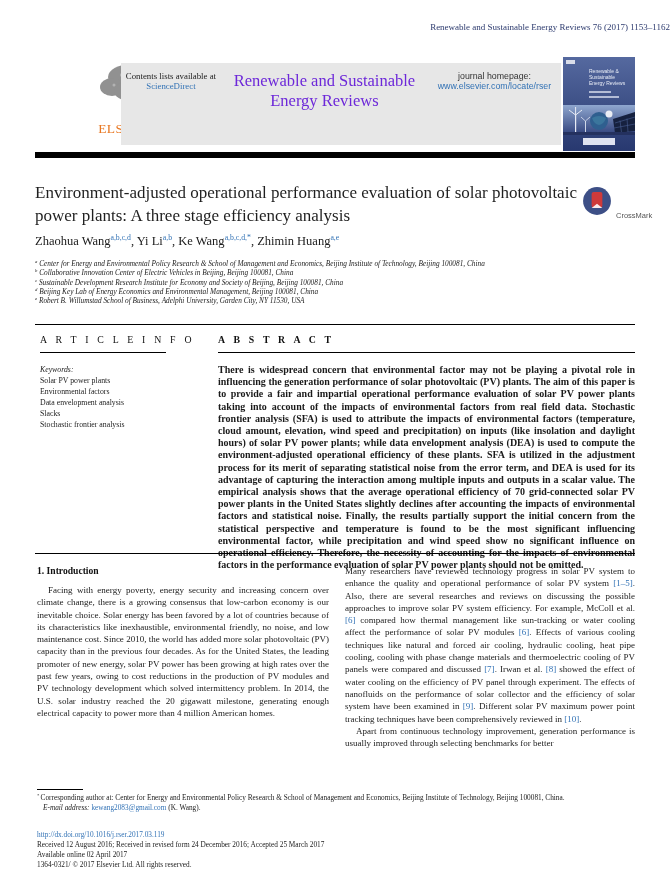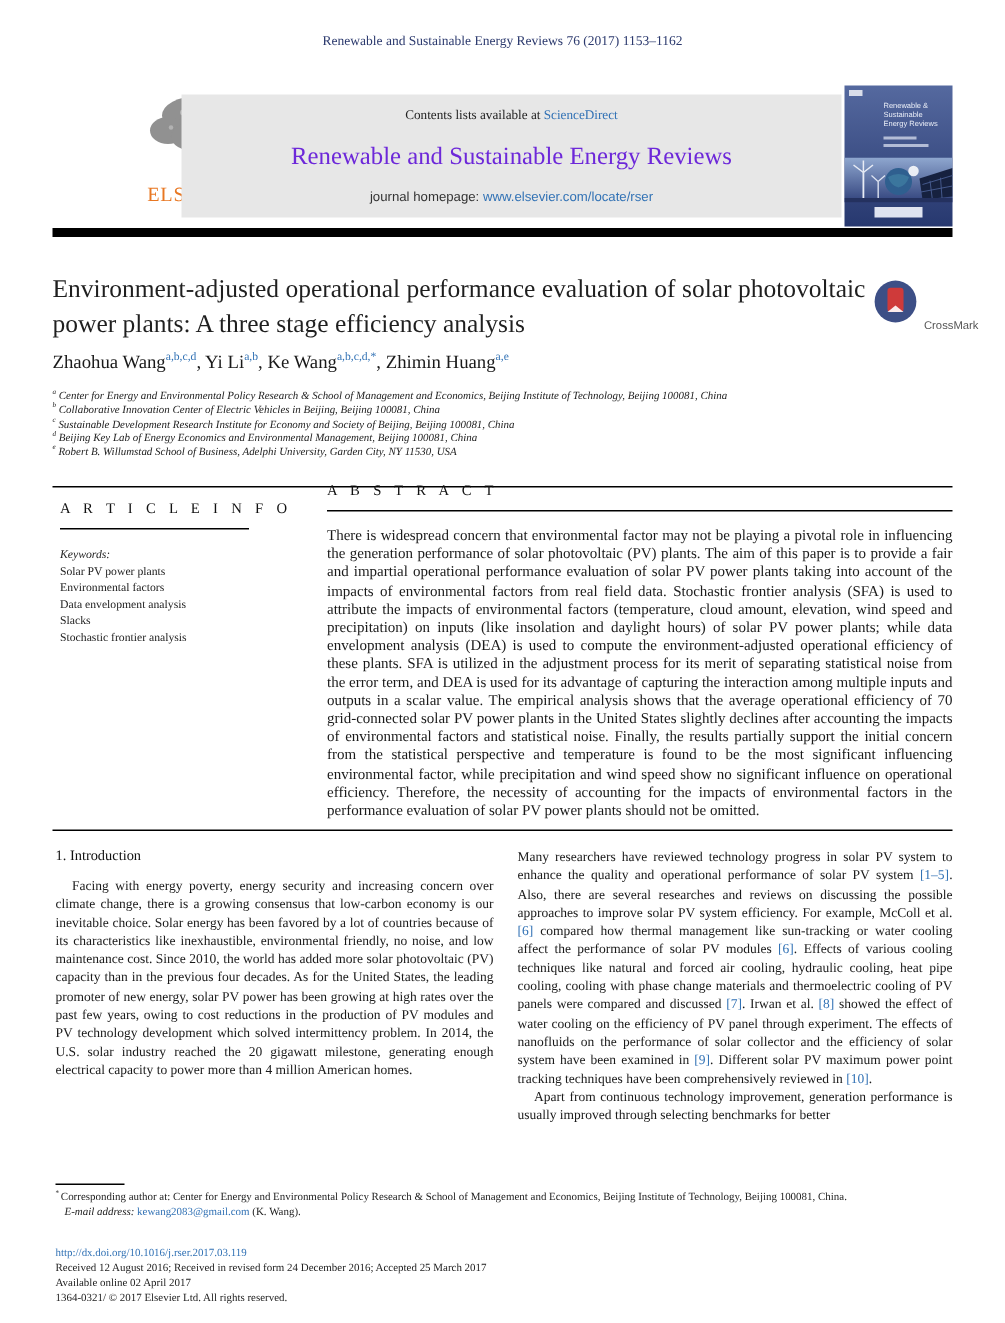--- a/index.html
+++ b/index.html
@@ -1,28 +1,28 @@
 <!DOCTYPE html>
 <html style="--link: #3272b5; --navy: #2c3a6e; --orange: #e87722; --cmnavy: #3d4f86; --cmred: #cf3a3a;"><head>
 <meta charset="utf-8">
 <style>
   html,body{margin:0;padding:0;background:#fff;}
   .page{position:relative;width:670px;height:882px;background:#fff;overflow:hidden;
         font-family:"Liberation Serif",serif;color:#1a1a1a;}
 
   
-  .citation{position:absolute;top:22px;left:0;width:670px;text-align:center;
+  .citation{position:absolute;top:22px;left:0;width:670px;text-align:right;
             font-size:9px;color:var(--navy);}
 
   
   .banner{position:absolute;top:57px;left:35px;width:600px;height:94px;}
   .logo{position:absolute;left:16px;top:4px;width:80px;height:88px;text-align:center;margin-left:41px;}
   .logo-text{font-size:13.5px;color:var(--orange);letter-spacing:.5px;margin-top:-2px;}
   .graybox{position:absolute;left:86px;top:6px;width:440px;height:82px;background:#e7e7e7;
-           display:flex;flex-direction:column;justify-content:space-between;
+           display:flex;flex-direction:row;justify-content:space-between;
            text-align:center;padding:8px 0 9px 0;box-sizing:border-box;}
   .contents-line{font-size:8.8px;color:#222;}
   .journal-title{font-size:16.5px;color:#6d28d9;}
   .homepage-line{font-size:8.8px;color:#333;font-family:"Liberation Sans",sans-serif;}
   .lnk{color:var(--link);}
   .cover{position:absolute;left:528px;top:0;width:72px;height:94px;
          background:linear-gradient(#55699f,#27386f);}
   .cover-mark{position:absolute;left:3px;top:3px;width:9px;height:4px;background:#e8eaf2;opacity:.9;}
   .cover-title{position:absolute;left:26px;top:11px;color:#e9edf7;font-size:5px;line-height:6px;
                font-family:"Liberation Sans",sans-serif;}
@@ -50,26 +50,26 @@
   .rule-top{top:324px;}
   .rule-bottom{top:553px;}
 
   
   .section-heading{font-size:9.8px;letter-spacing:3.2px;color:#111;}
   .heading-rule{border-top:1px solid #000;margin-top:7px;}
   .info-col{position:absolute;top:334px;left:40px;width:160px;}
   .info-col .heading-rule{width:126px;}
   .keywords{margin-top:11px;font-size:7.8px;line-height:11px;color:#222;}
   .kw-label{font-style:italic;}
-  .abs-col{position:absolute;top:322px;left:218px;width:417px;}
+  .abs-col{position:absolute;top:334px;left:218px;width:417px;font-weight:bold;}
   .abs-col .heading-rule{width:100%;}
   .abs-text{margin-top:11px;font-size:10px;line-height:12.2px;text-align:justify;color:#1a1a1a;}
 
   
-  .intro-heading{position:absolute;top:565px;left:37px;font-size:9.6px;font-weight:normal;color:#111;}
+  .intro-heading{position:absolute;top:565px;left:37px;font-size:9.6px;font-weight:bold;color:#111;}
   .col-left{position:absolute;top:584px;left:37px;width:292px;}
   .col-right{position:absolute;top:565px;left:345px;width:290px;}
   .body-para{margin:0;font-size:9px;line-height:12.3px;text-align:justify;color:#1a1a1a;}
   .body-para.indent{text-indent:11px;}
 
   
   .seg-cite{color:var(--link);}
   .seg-link{color:var(--link);font-style:normal;}
   .seg-ital{font-style:italic;}
   .seg-sup{vertical-align:super;font-size:65%;line-height:0;}

